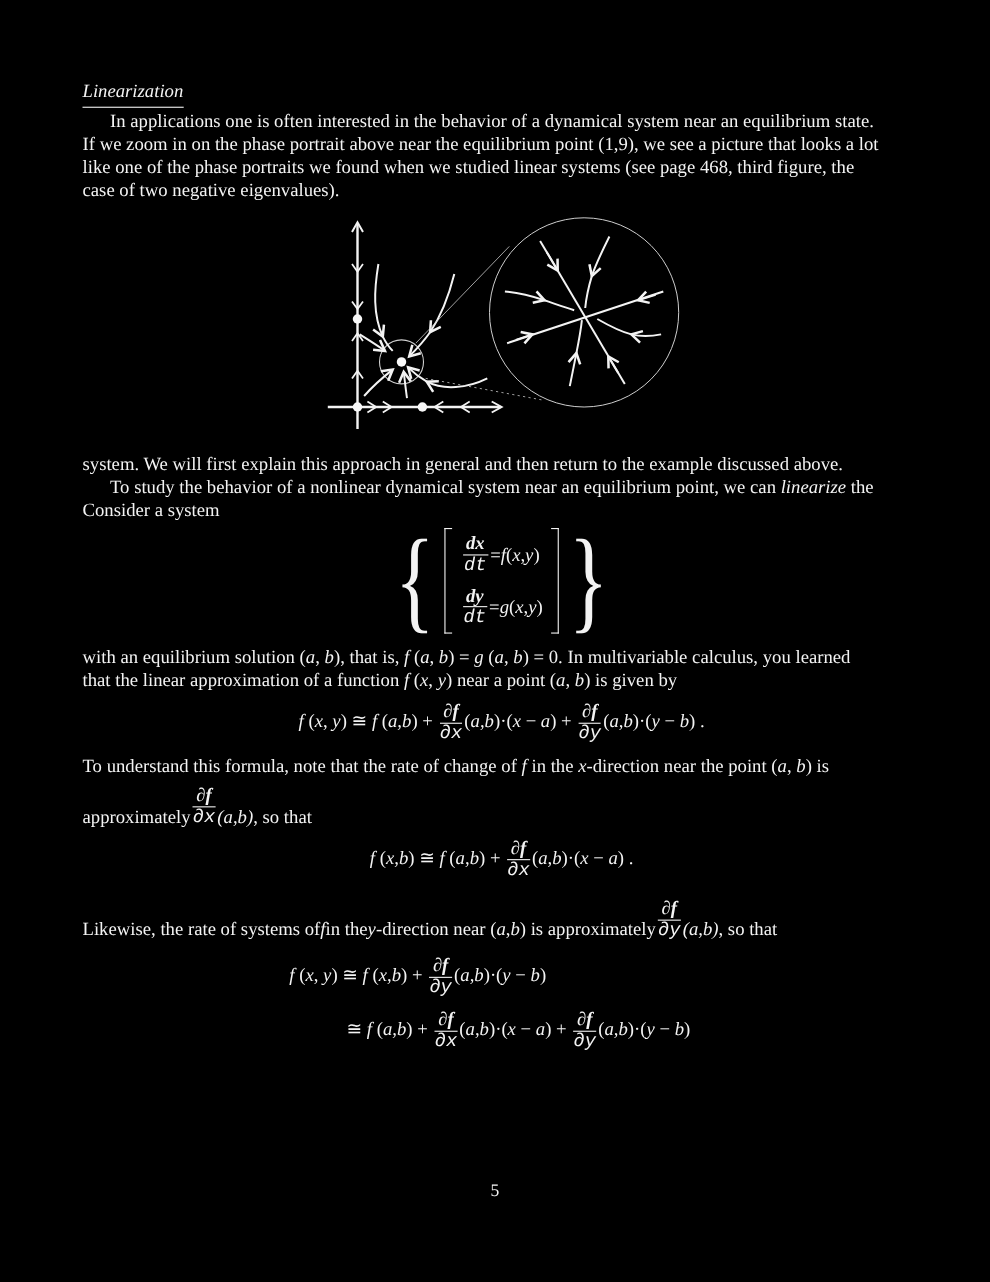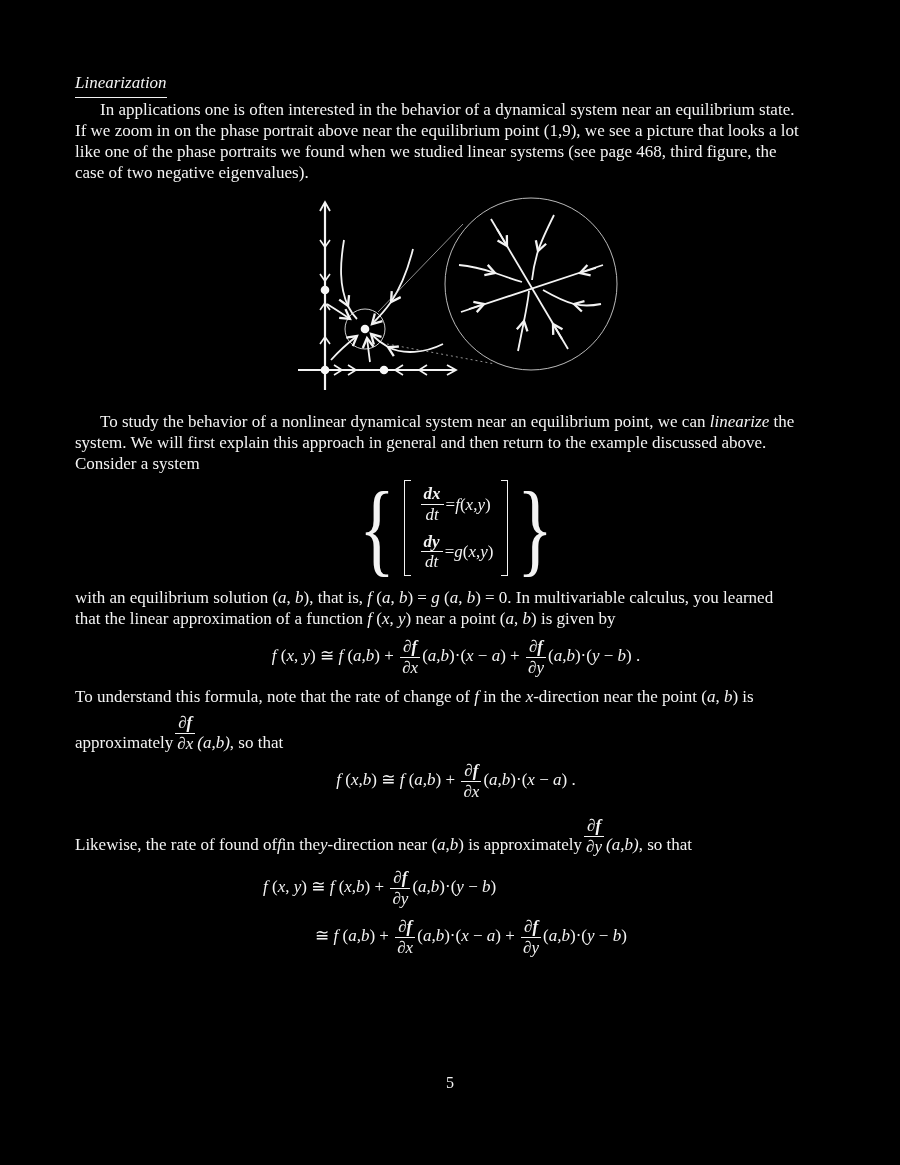--- a/index.html
+++ b/index.html
@@ -12,21 +12,21 @@
   .content{position:absolute;left:75px;top:72px;width:762px;}
   .title{display:inline-block;border-bottom:1.2px solid #f3f3f3;padding-bottom:4px;margin-bottom:1px;font-style:italic;}
   .line{white-space:nowrap;}
   .indent{text-indent:25px;}
   .run-i{font-style:italic;}
   .frac{
     display:inline-block;vertical-align:middle;text-align:center;
     font-style:italic;margin:0 2px;line-height:1.05;
   }
   .fnum{display:block;border-bottom:1.4px solid #f3f3f3;padding:0 3px 1px;font-weight:bold;}
-  .fden{display:block;padding-top:1px;}
+  .fden{display:block;padding-top:1px;font-family:Liberation Mono, monospace;}
   .tallline{height:46px;display:flex;align-items:flex-end;}
   .figure{margin:11px 0 7px 0;width:762px;display:flex;justify-content:center;}
   .system{display:flex;justify-content:center;align-items:center;margin:5px 0 10px 0;}
   .brace{
     font-size:104px;line-height:98px;font-weight:400;
     transform:scaleX(0.72);display:inline-block;
   }
   .sqb{width:6px;height:94px;margin:0 2px;}
   .sqb.l{border-left:1.6px solid #f3f3f3;border-top:1.6px solid #f3f3f3;border-bottom:1.6px solid #f3f3f3;}
   .sqb.r{border-right:1.6px solid #f3f3f3;border-top:1.6px solid #f3f3f3;border-bottom:1.6px solid #f3f3f3;}
@@ -122,22 +122,22 @@
         <path class="w" d="M204,79 C213,82 221,85 231,88"></path>
         <path class="w" d="M310,110 C300,112 291,112 283,110" marker-end="url(#ah)"></path>
         <path class="w" d="M283,110 C275,108 266,104 252,96"></path>
         <path class="w" d="M227,157 C229,147 231,137 233,127" marker-end="url(#ah)"></path>
         <path class="w" d="M233,127 C235,117 237,107 238,97"></path>
       </g>
     </svg>
   </div>
 
   <div>
+    <div class="line"><span>system. We will first explain this approach in general and then return to the example discussed above.</span></div>
     <div class="line indent"><span>To study the behavior of a nonlinear dynamical system near an equilibrium point, we can </span><span class="run-i">linearize</span><span> the</span></div>
-    <div class="line"><span>system. We will first explain this approach in general and then return to the example discussed above.</span></div>
     <div class="line"><span>Consider a system</span></div>
   </div>
 
   <div class="system">
     <span class="brace">{</span>
     <span class="sqb l"></span>
     <div class="sys-rows">
       <div class="sys-row">
           <span class="frac">
             <span class="fnum">dx</span>
@@ -186,21 +186,21 @@
         </span>
         <span class="run-i">(a,b)</span>
         <span> , so that</span>
       </div>
   </div>
 
   <div class="eq-center"><span class="run-i">f</span><span> (</span><span class="run-i">x</span><span class="run-i">,</span><span class="run-i">b</span><span>) ≅ </span><span class="run-i">f</span><span> (</span><span class="run-i">a</span><span class="run-i">,</span><span class="run-i">b</span><span>) + </span><span class="frac"><span class="fnum">∂f</span><span class="fden">∂x</span></span><span>(</span><span class="run-i">a,b</span><span>)·(</span><span class="run-i">x</span><span> − </span><span class="run-i">a</span><span>) .</span></div>
 
   <div>
     <div class="line tallline">
-        <span>Likewise, the rate of found of </span>
+        <span>Likewise, the rate of systems of </span>
         <span class="run-i">f</span>
         <span> in the </span>
         <span class="run-i">y</span>
         <span>-direction near (</span>
         <span class="run-i">a</span>
         <span>, </span>
         <span class="run-i">b</span>
         <span>) is approximately </span>
         <span class="frac">
           <span class="fnum">∂f</span>

